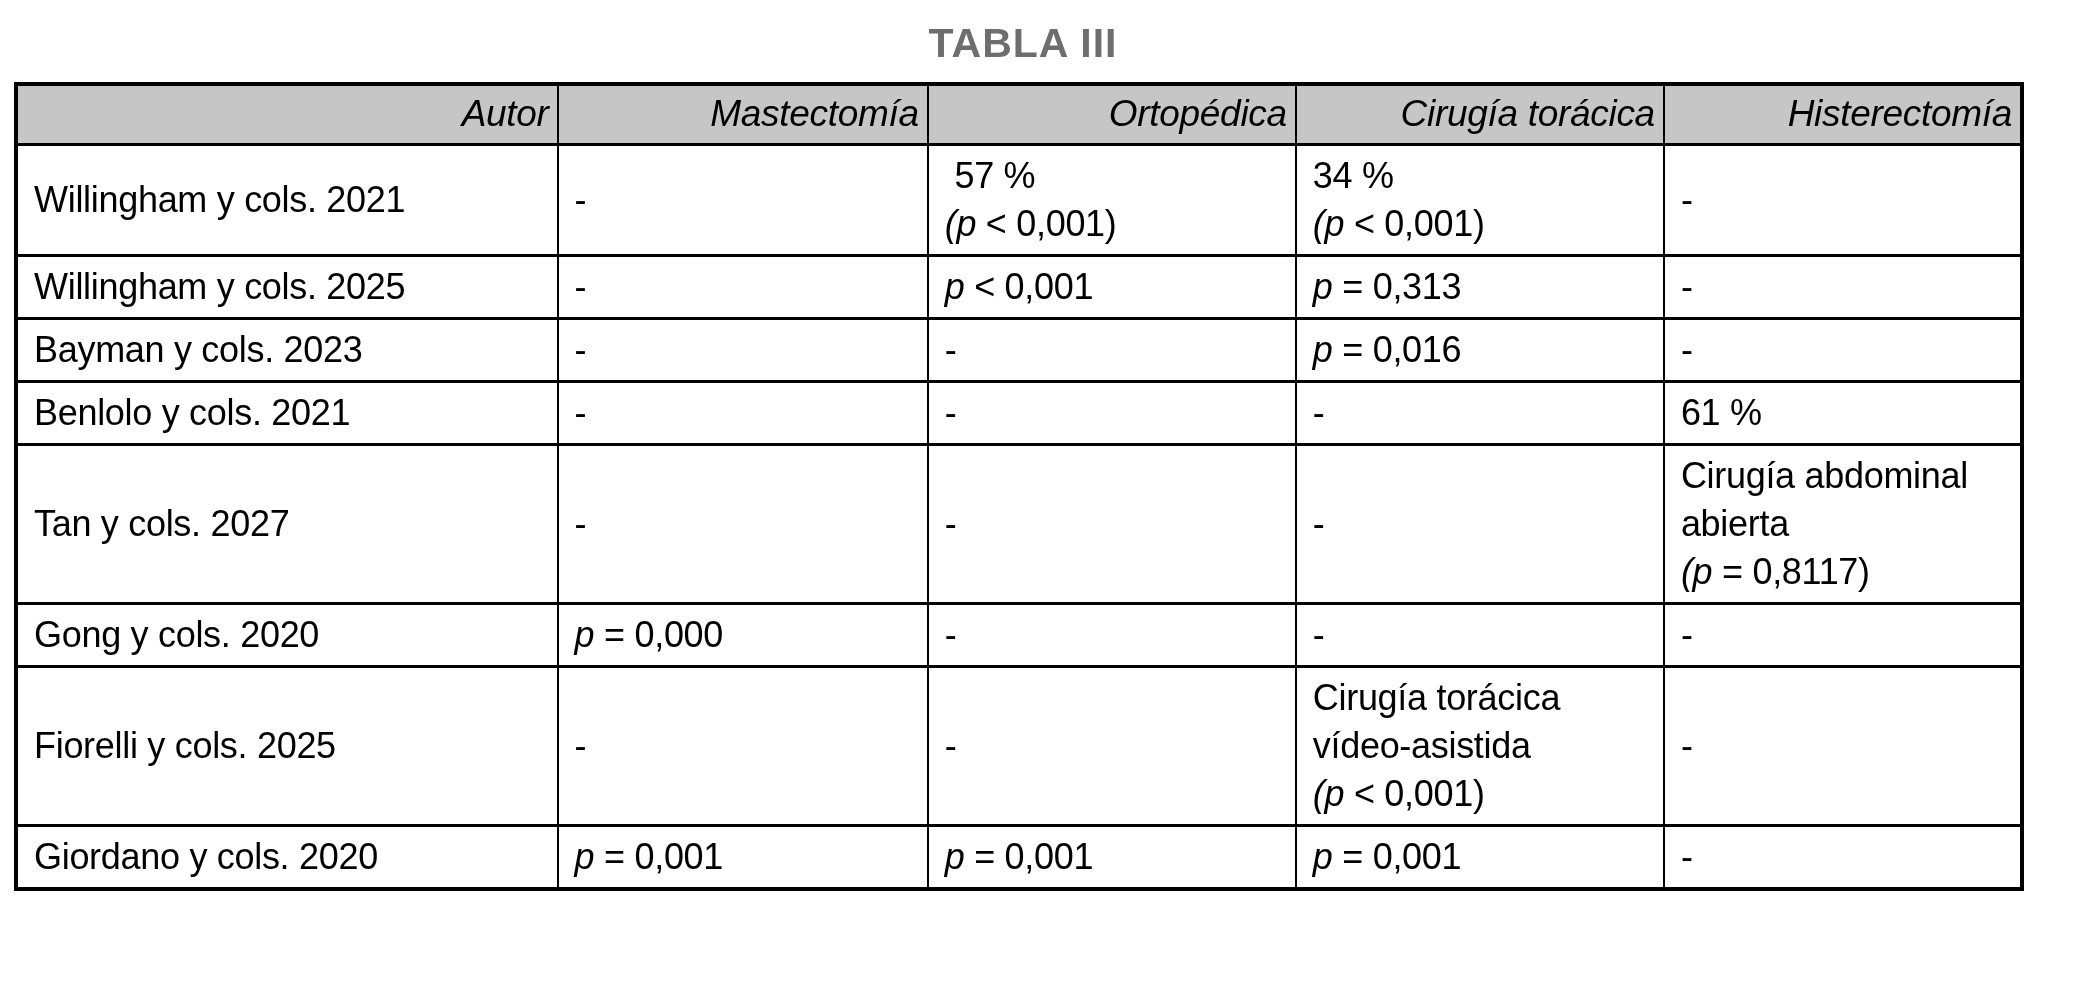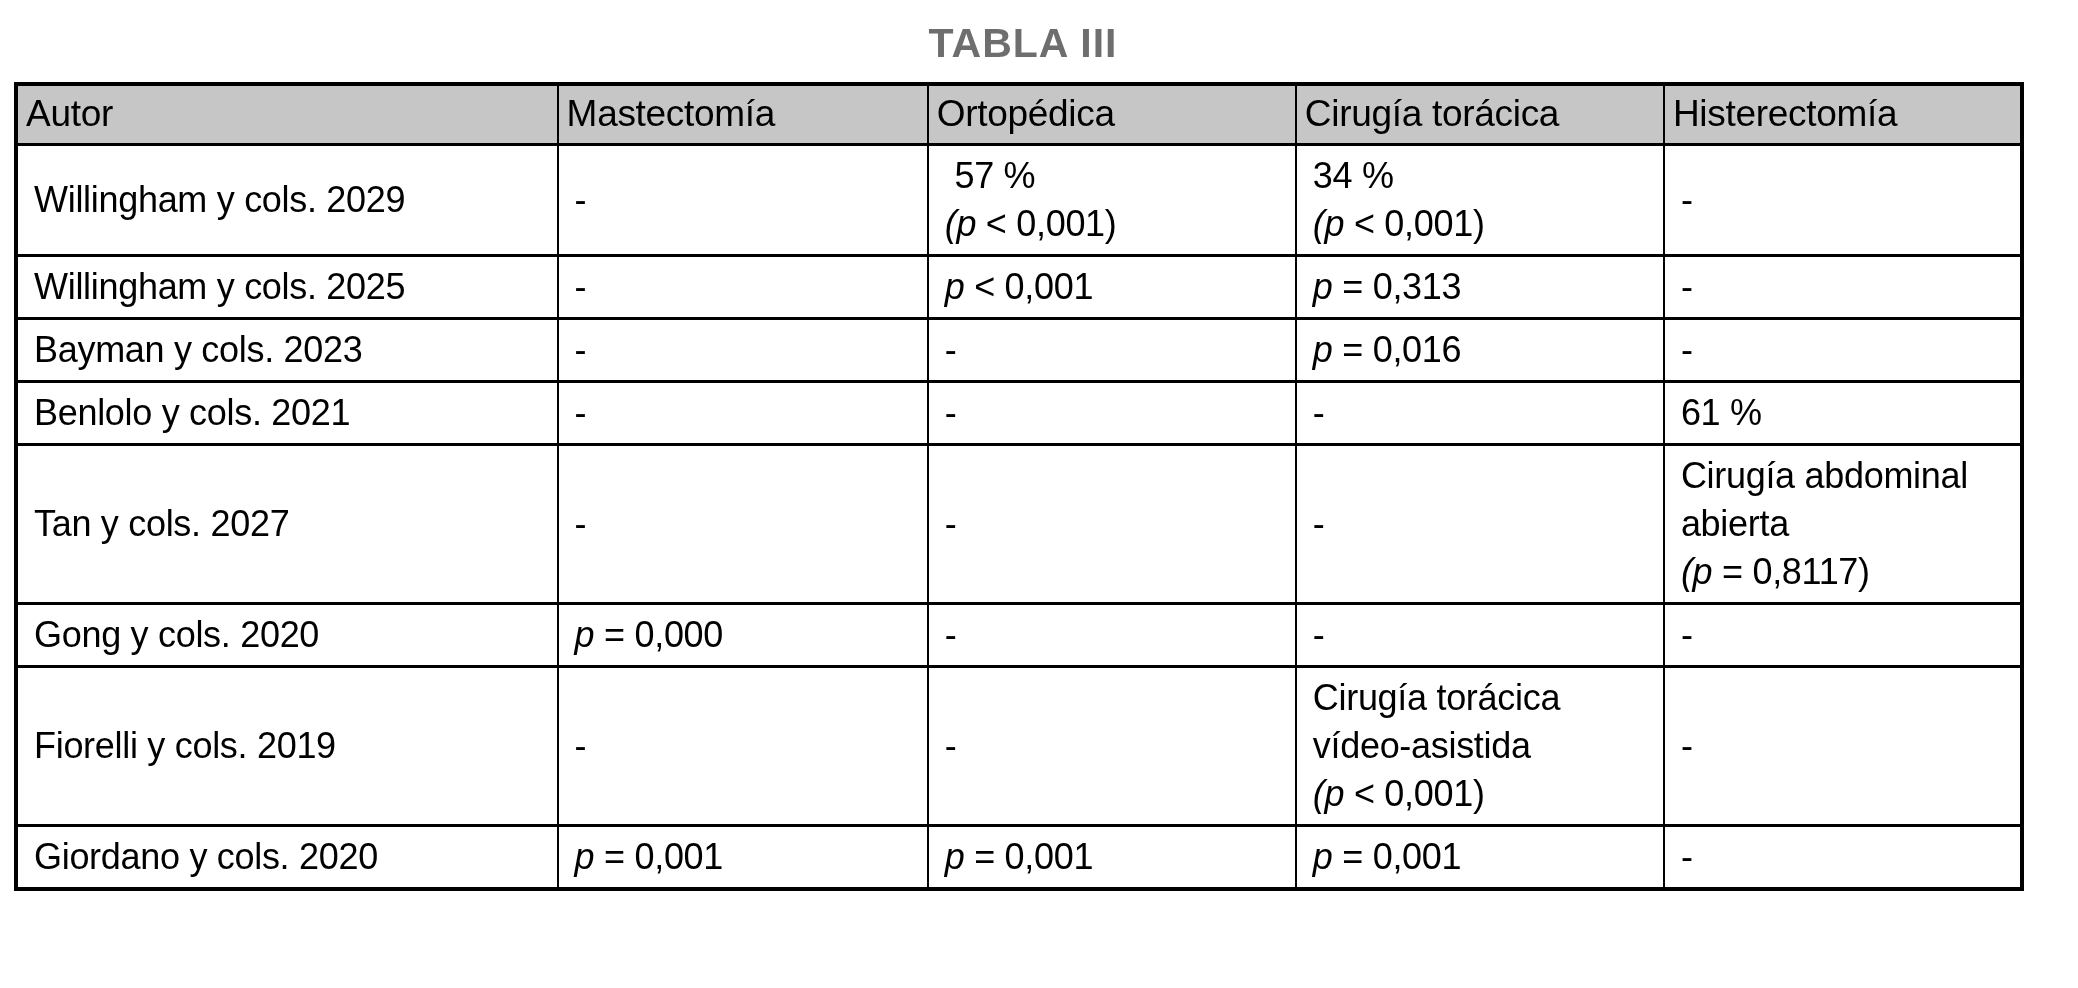--- a/index.html
+++ b/index.html
@@ -42,24 +42,25 @@
     margin:17px 0 0 14px;
     border:4px solid var(--border-color);
   }
   table.results col.c1{width:27.0%;}
   table.results col.c2{width:18.45%;}
   table.results col.c3{width:18.35%;}
   table.results col.c4{width:18.35%;}
   table.results col.c5{width:17.85%;}
   table.results th{
     background:var(--header-bg);
+    font-style:italic;
     font-weight:normal;
     font-size:37px;
     letter-spacing:-0.3px;
-    text-align:left;
+    text-align:right;
     height:60px;
     border:2px solid var(--border-color);
     border-top-width:3px;
     border-bottom-width:3px;
     padding:4px 8px;
   }
   table.results td{
     border:2px solid var(--border-color);
     border-top-width:3px;
     border-bottom-width:3px;
@@ -91,21 +92,21 @@
       <tr id="header-row">
           <th>Autor</th>
           <th>Mastectomía</th>
           <th>Ortopédica</th>
           <th>Cirugía torácica</th>
           <th>Histerectomía</th>
         </tr>
     </thead>
     <tbody id="table-body">
         <tr>
-          <td>Willingham y cols. 2029</td>
+          <td>Willingham y cols. 2021</td>
           <td>-</td>
           <td>&nbsp;57 %<br><i>(p</i> &lt; 0,001)</td>
           <td>34 %<br><i>(p</i> &lt; 0,001)</td>
           <td>-</td>
         </tr>
         <tr>
           <td>Willingham y cols. 2025</td>
           <td>-</td>
           <td><i>p</i> &lt; 0,001</td>
           <td><i>p</i> = 0,313</td>
@@ -133,21 +134,21 @@
           <td>Cirugía abdominal<br>abierta<br><i>(p</i> = 0,8117)</td>
         </tr>
         <tr>
           <td>Gong y cols. 2020</td>
           <td><i>p</i> = 0,000</td>
           <td>-</td>
           <td>-</td>
           <td>-</td>
         </tr>
         <tr>
-          <td>Fiorelli y cols. 2019</td>
+          <td>Fiorelli y cols. 2025</td>
           <td>-</td>
           <td>-</td>
           <td>Cirugía torácica<br>vídeo-asistida<br><i>(p</i> &lt; 0,001)</td>
           <td>-</td>
         </tr>
         <tr>
           <td>Giordano y cols. 2020</td>
           <td><i>p</i> = 0,001</td>
           <td><i>p</i> = 0,001</td>
           <td><i>p</i> = 0,001</td>

